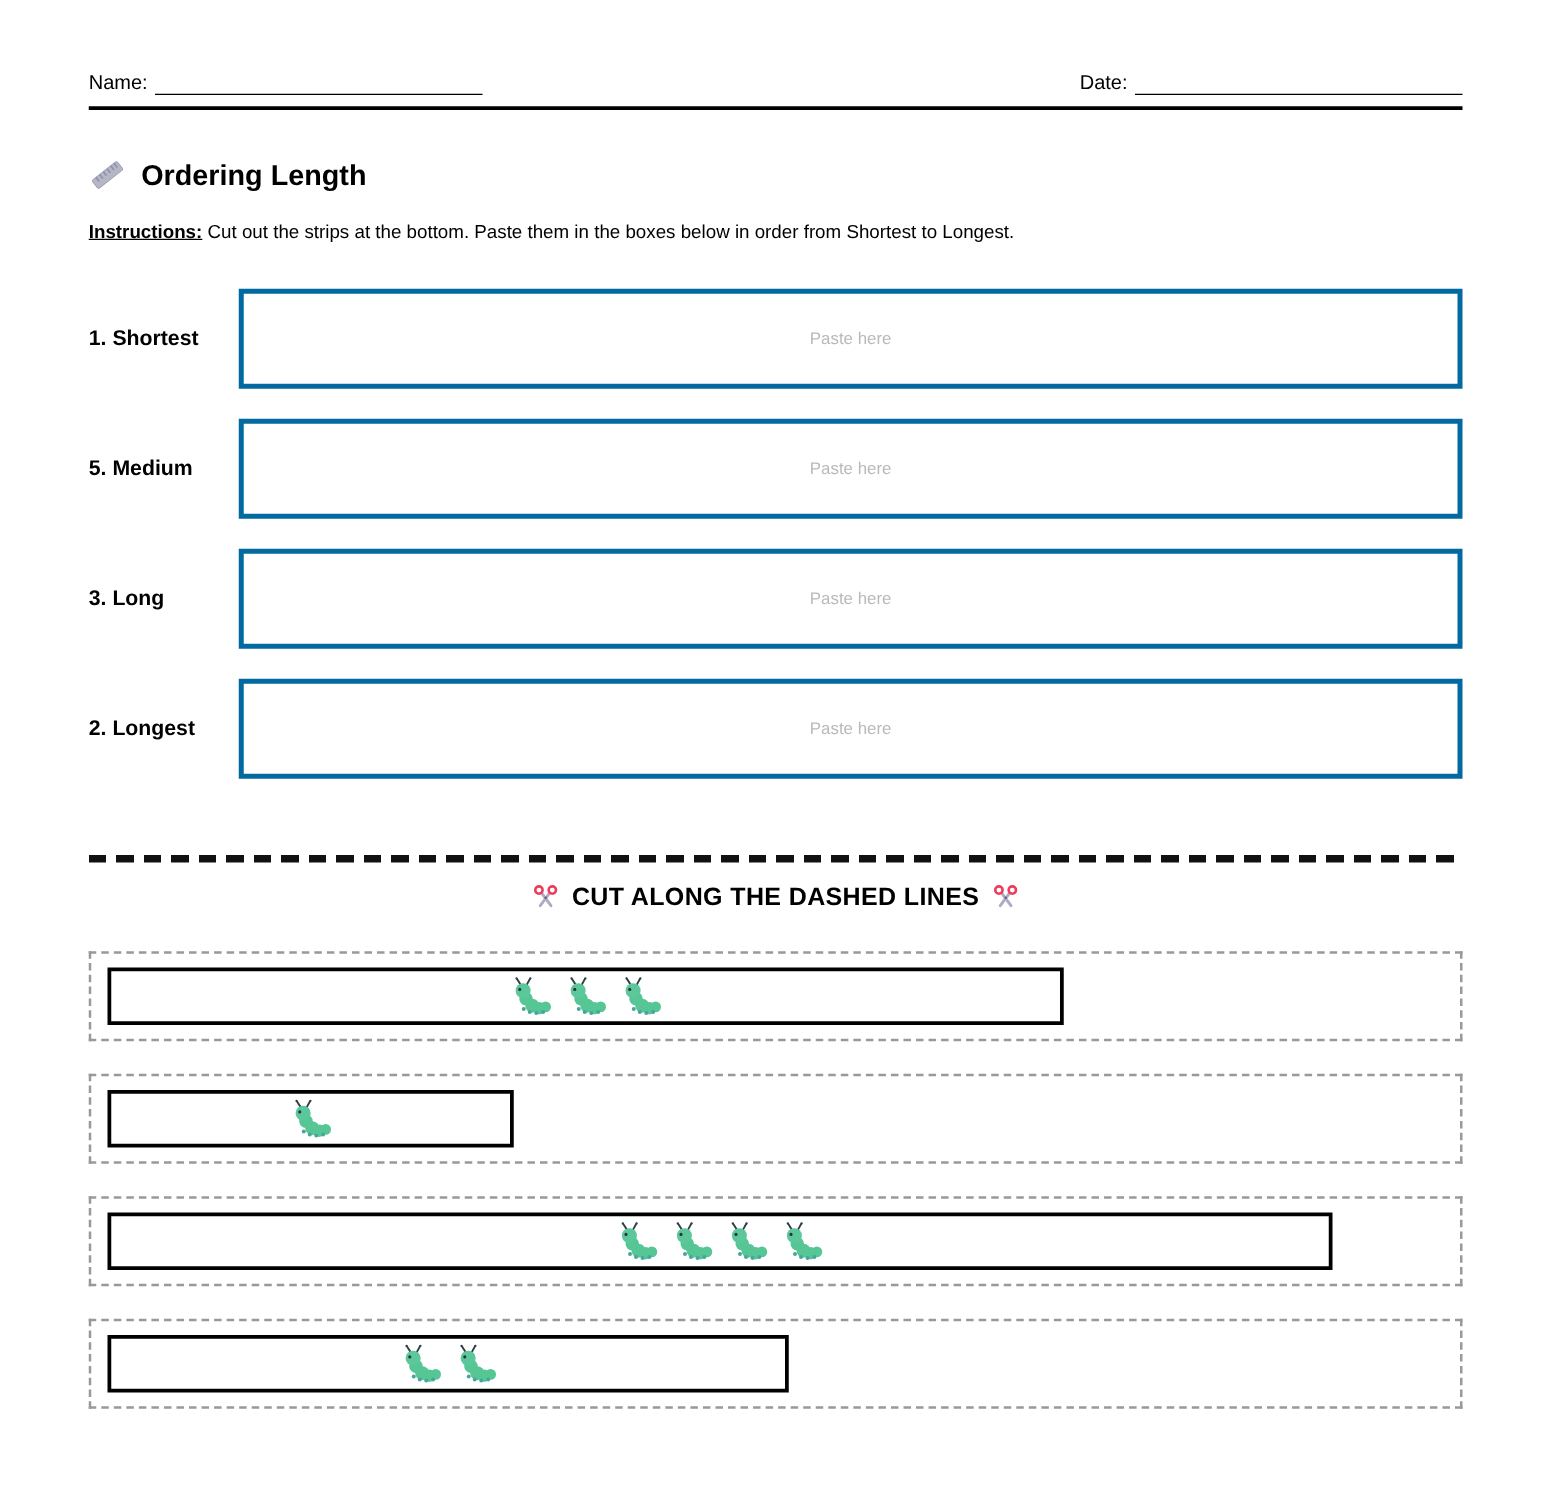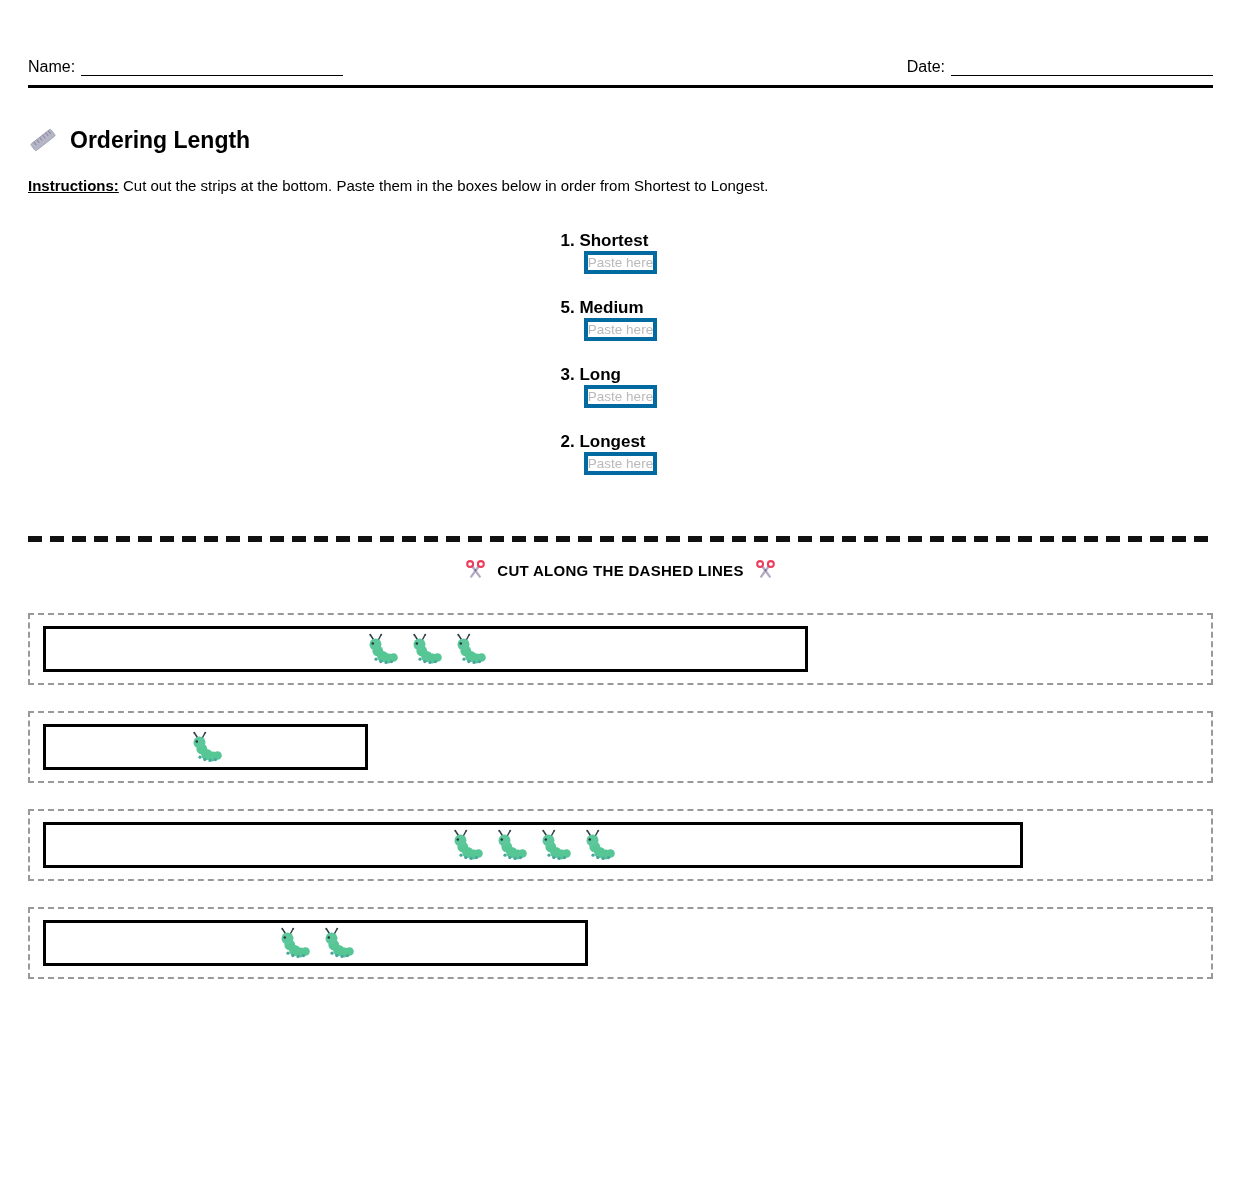--- a/index.html
+++ b/index.html
@@ -5,21 +5,21 @@
   * { margin: 0; padding: 0; box-sizing: border-box; }
   html, body { background: #ffffff; }
   .page {
     width: 1241px;
     height: 1194px;
     background: #ffffff;
     font-family: "Liberation Sans", sans-serif;
     color: #000000;
     overflow: hidden;
   }
-  .content { padding: 0 28px; margin-top: 24px; }
+  .content { padding: 0 71px; margin-top: 24px; }
 
   
   .name-date-row {
     margin-top: 58px;
     display: flex;
     justify-content: space-between;
     align-items: flex-end;
     font-size: 16px;
   }
   .field-group { display: flex; align-items: flex-end; }
@@ -45,21 +45,21 @@
   }
   .title-row h1 { font-size: 23px; font-weight: bold; }
 
   
   .instructions { margin-top: 21px; font-size: 15px; line-height: 1.3; }
   .instructions .bold { font-weight: bold; text-decoration: underline; }
   .instructions .underlined { }
 
   
   .boxes { margin-top: 35px; }
-  .box-row { display: flex; align-items: center; margin-bottom: 24px; flex-direction: column; }
+  .box-row { display: flex; align-items: center; margin-bottom: 24px; }
   .box-label { width: 120px; font-weight: bold; font-size: 17px; flex-shrink: 0; }
   .paste-box {
     flex: 1;
     height: 80px;
     border: 4px solid #0369a1;
     display: flex;
     align-items: center;
     justify-content: center;
     background: #fff;
   }
@@ -70,21 +70,21 @@
     margin-top: 61px;
     height: 6px;
     background: repeating-linear-gradient(90deg, #111 0px, #111 14px, transparent 14px, transparent 22px);
   }
   .cut-heading {
     margin-top: 16px;
     display: flex;
     align-items: center;
     justify-content: center;
     gap: 9px;
-    font-size: 15px;
+    font-size: 20px;
     font-weight: bold;
     letter-spacing: 0.3px;
   }
 
   
   .strips { margin-top: 30px; }
   .strip-container {
     border: 2px dashed #999;
     padding: 11px 0 11px 13px;
     margin-bottom: 26px;

